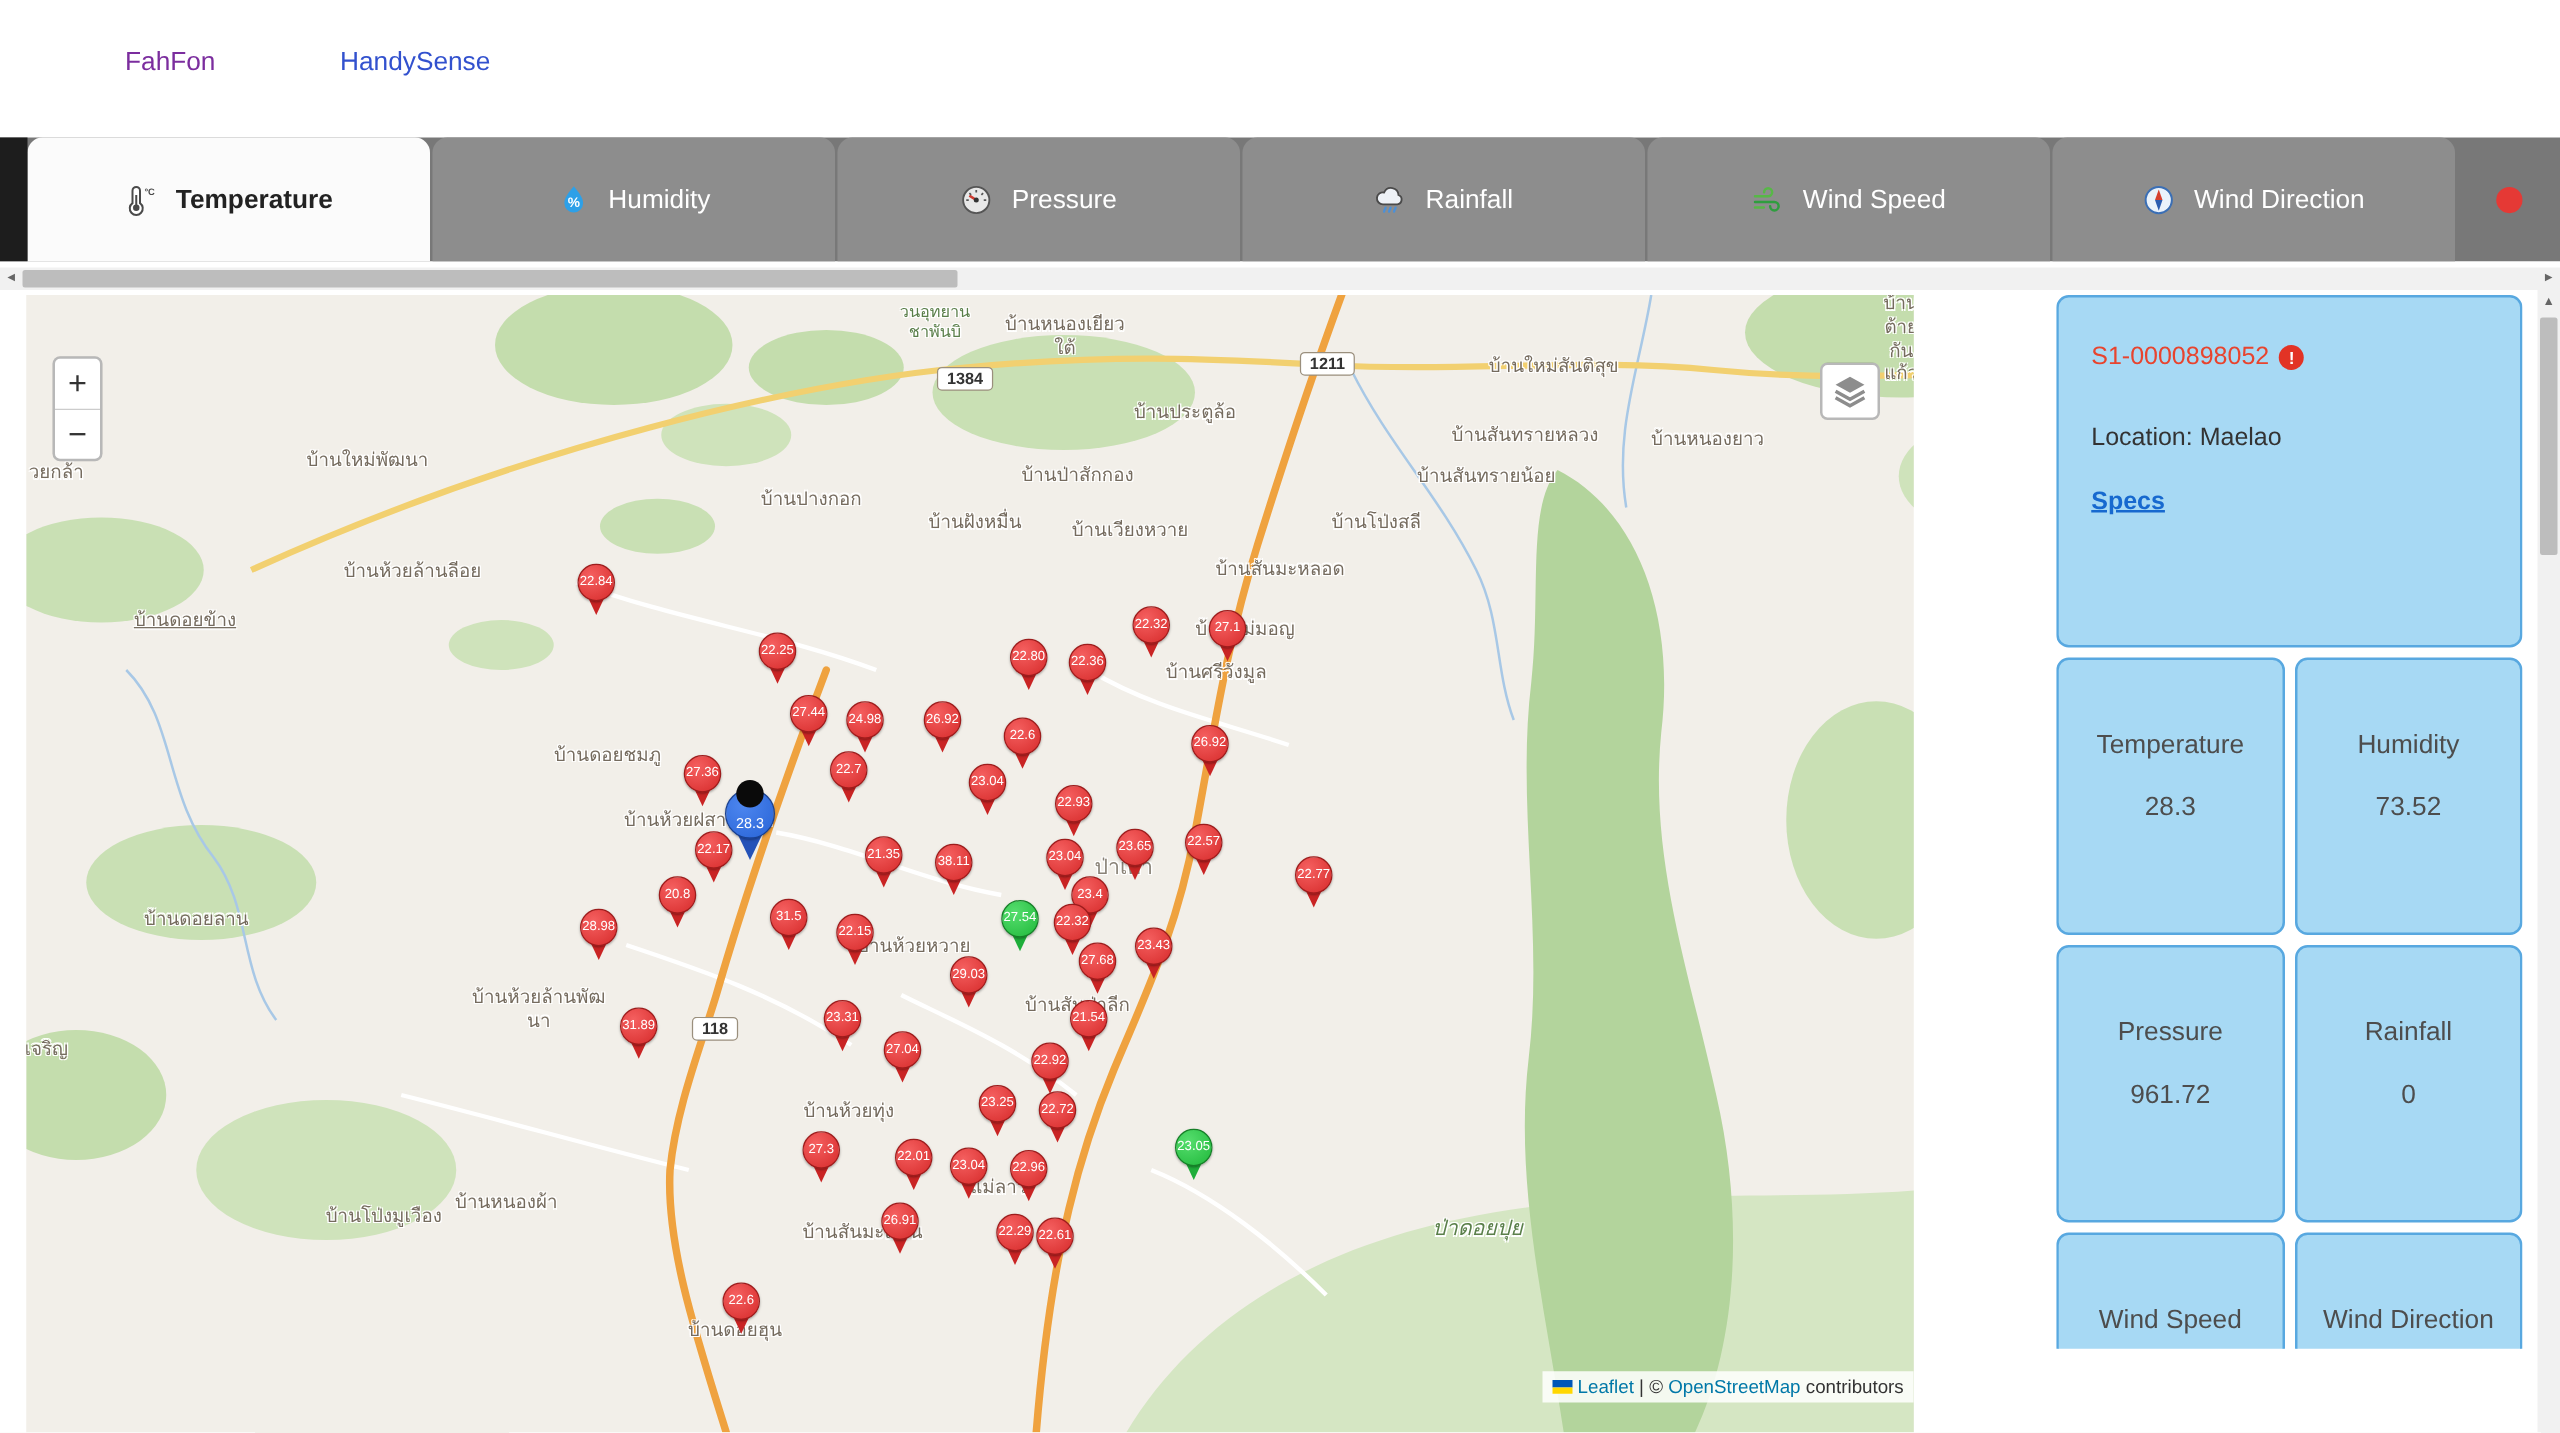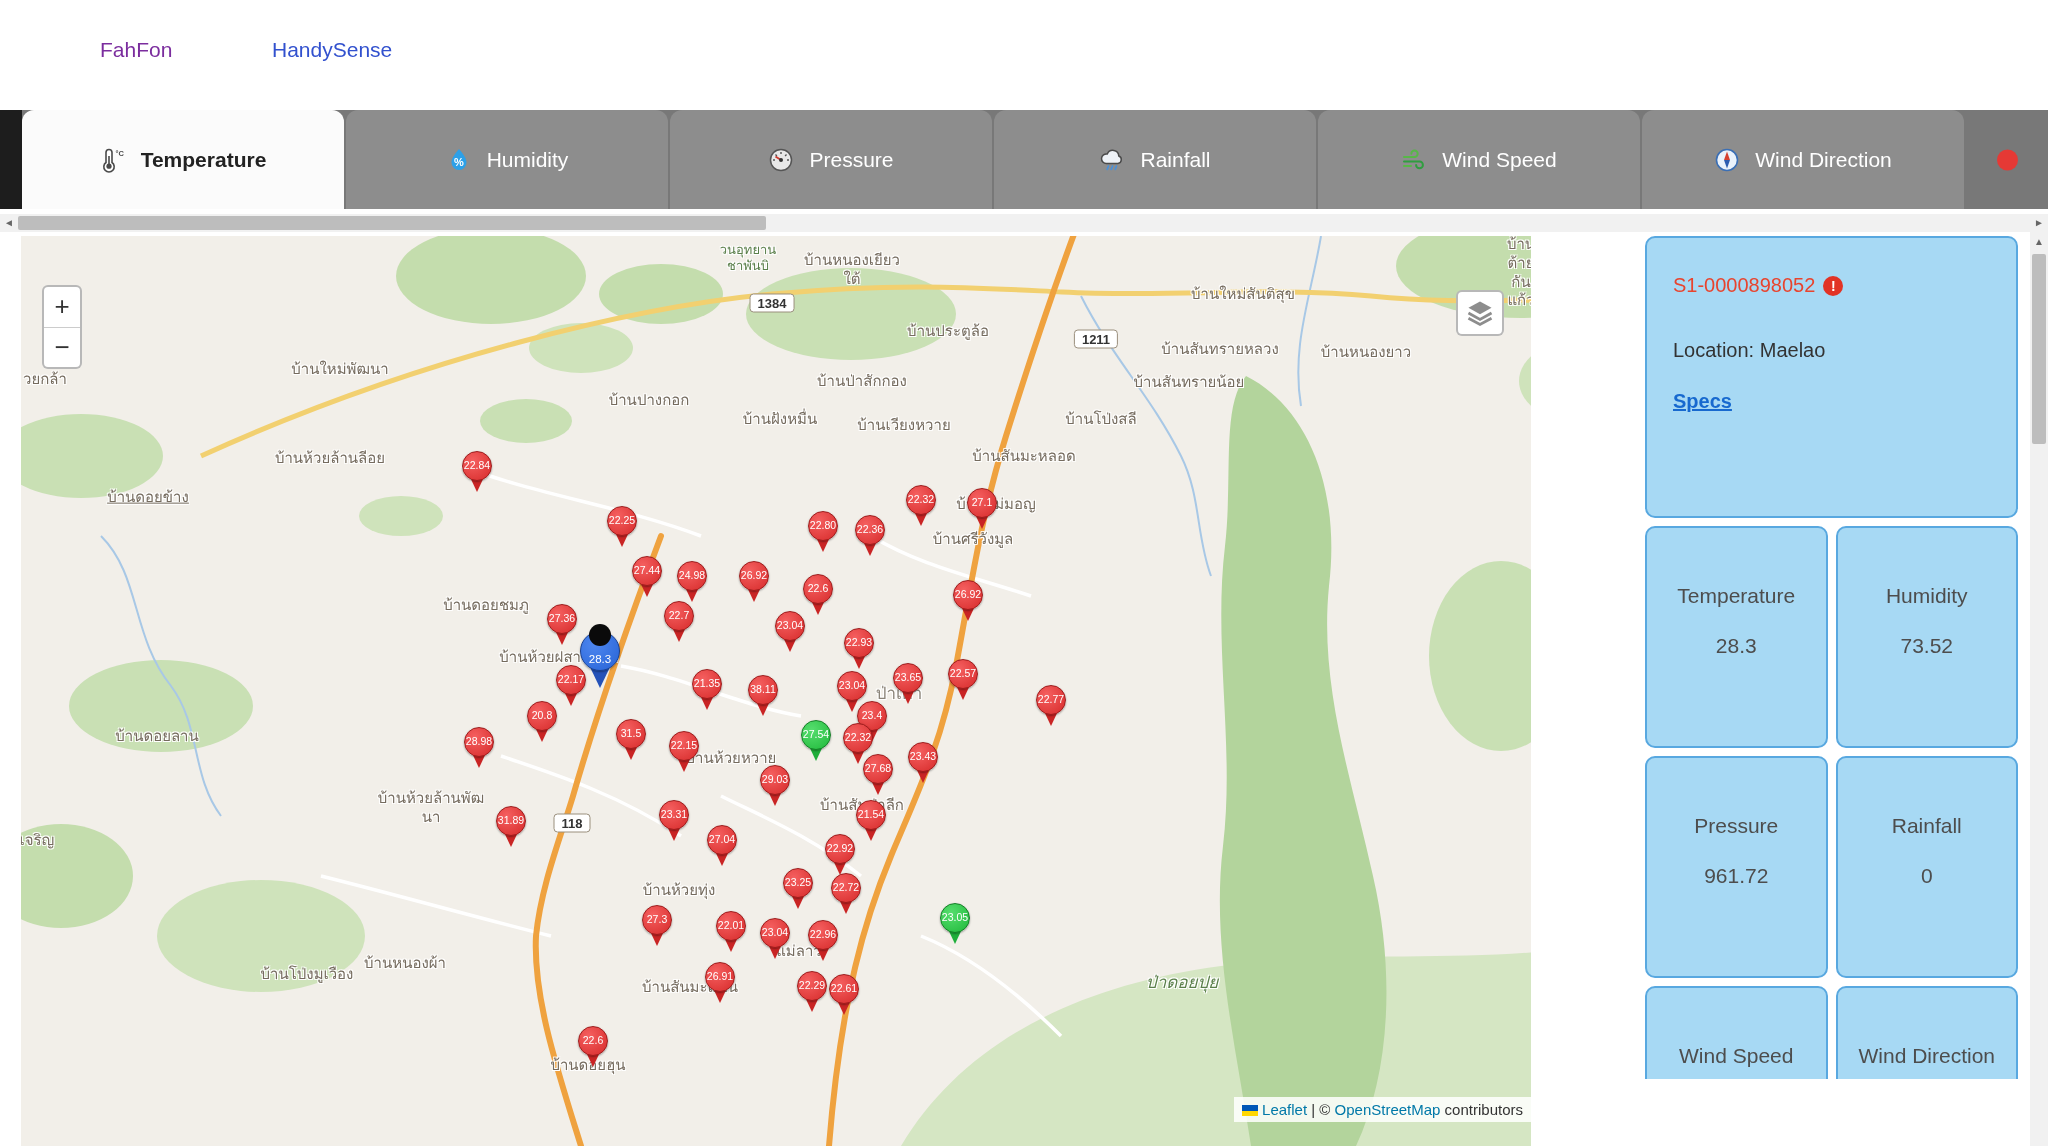--- a/index.html
+++ b/index.html
@@ -231,21 +231,21 @@
         <div class="map-label" style="left: 1199px; top: 113px;">บ้านสันทรายหลวง</div>
         <div class="map-label" style="left: 1345px; top: 116px;">บ้านหนองยาว</div>
         <div class="map-label" style="left: 1168px; top: 146px;">บ้านสันทรายน้อย</div>
         <div class="map-label" style="left: 1545px; top: 169px;">บ้านห้วยกอม</div>
         <div class="map-label" style="left: 628px; top: 164px;">บ้านปางกอก</div>
         <div class="map-label" style="left: 759px; top: 183px;">บ้านฝังหมื่น</div>
         <div class="map-label" style="left: 883px; top: 189px;">บ้านเวียงหวาย</div>
         <div class="map-label" style="left: 841px; top: 145px;">บ้านป่าสักกอง</div>
         <div class="map-label" style="left: 1003px; top: 220px;">บ้านสันมะหลอด</div>
         <div class="map-label" style="left: 1080px; top: 183px;">บ้านโป่งสลี</div>
-        <div class="map-label" style="left: 273px; top: 133px; margin-left: 46px;">บ้านใหม่พัฒนา</div>
+        <div class="map-label" style="left: 273px; top: 133px;">บ้านใหม่พัฒนา</div>
         <div class="map-label" style="left: 24px; top: 143px;">วยกล้า</div>
         <div class="map-label" style="left: 127px; top: 261px; text-decoration: underline;">บ้านดอยข้าง</div>
         <div class="map-label" style="left: 309px; top: 222px;">บ้านห้วยล้านลีอย</div>
         <div class="map-label" style="left: 465px; top: 369px;">บ้านดอยชมภู</div>
         <div class="map-label" style="left: 538px; top: 421px;">บ้านห้วยฝสานพลา</div>
         <div class="map-label" style="left: 952px; top: 303px;">บ้านศรีวังมูล</div>
         <div class="map-label" style="left: 975px; top: 268px;">บ้านแม่มอญ</div>
         <div class="map-label" style="left: 1546px; top: 320px; text-align: center;">บ้านโป่งอั้ง</div>
         <div class="map-label area" style="left: 878px; top: 458px;">ป่าเต้า</div>
         <div class="map-label" style="left: 710px; top: 522px;">บ้านห้วยหวาย</div>
@@ -257,21 +257,21 @@
         <div class="map-label" style="left: 658px; top: 654px;">บ้านห้วยทุ่ง</div>
         <div class="map-label" style="left: 778px; top: 715px;">แม่ลาว</div>
         <div class="map-label" style="left: 286px; top: 738px;">บ้านโป่งมูเวือง</div>
         <div class="map-label" style="left: 384px; top: 727px;">บ้านหนองผ้า</div>
         <div class="map-label" style="left: 669px; top: 751px;">บ้านสันมะแฟน</div>
         <div class="map-label" style="left: 567px; top: 829px;">บ้านดอยฮุน</div>
         <div class="map-label green-lg" style="left: 1161px; top: 747px;">ป่าดอยปุย</div>
       </div>
     <div id="map-shields">
         <div class="shield" style="left: 751px; top: 67px;">1384</div>
-        <div class="shield" style="left: 1075px; top: 55px; margin-top: 48px;">1211</div>
+        <div class="shield" style="left: 1041px; top: 55px;">1211</div>
         <div class="shield" style="left: 551px; top: 587px;">118</div>
       </div>
     <div id="map-markers">
         <div class="marker" style="left: 456px; top: 230px;">
           <div class="pin-tail"></div>
           <div class="pin-head"></div>
           <span class="pin-label">22.84</span>
         </div>
         <div class="marker" style="left: 601px; top: 285px;">
           <div class="pin-tail"></div>

